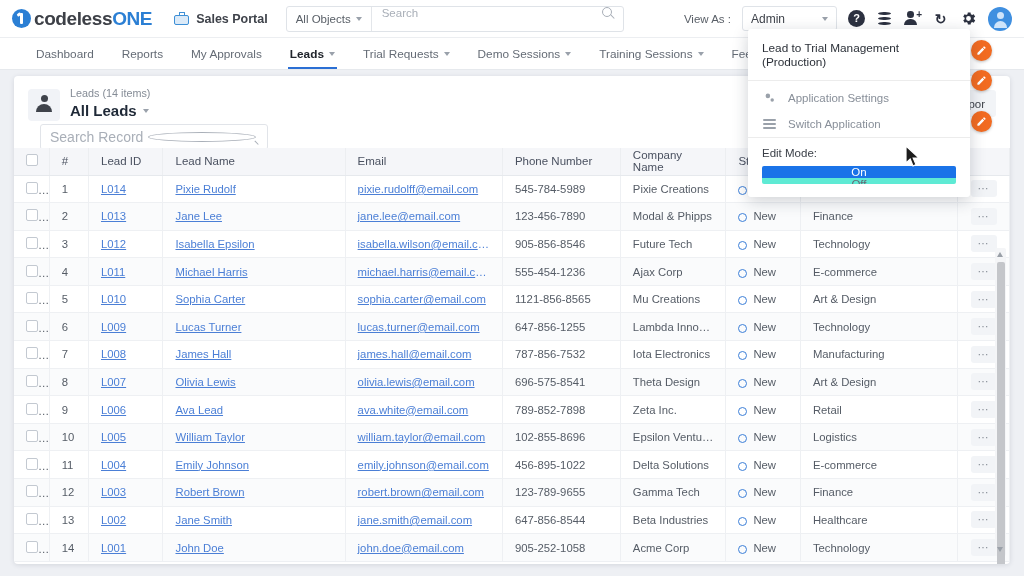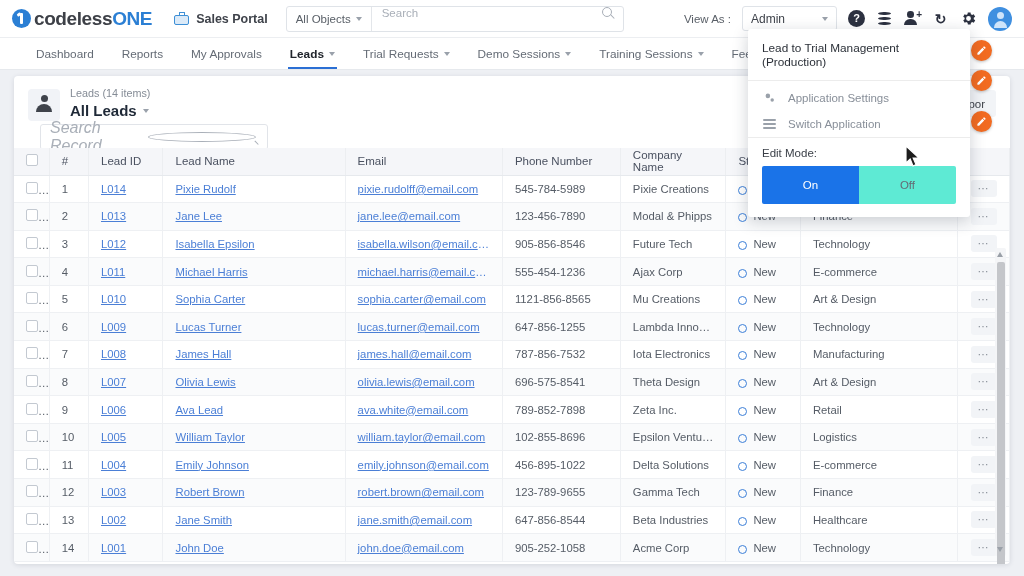--- a/index.html
+++ b/index.html
@@ -157,21 +157,21 @@
   .obj-title-sm { font-size: 10.8px; color: #858c96; line-height: 15px; }
   .obj-title-lg {
     font-size: 15px; font-weight: 700; color: #1f2937; display: flex;
     align-items: center; gap: 6px; line-height: 19px;
   }
   .rec-search {
     position: absolute; left: 26px; top: 48px; width: 228px; height: 26px;
     border: 1px solid #e1e4e9; border-radius: 3px; display: flex;
     align-items: center; background: #fff;
   }
-  .rec-search span { flex: 1; font-size: 16px; color: #a9afb8; padding-left: 9px; font-style: italic; }
+  .rec-search span { flex: 1; font-size: 14px; color: #a9afb8; padding-left: 9px; }
 
   .head-right {
     position: absolute; right: 14px; top: 14px; display: flex;
     align-items: center; gap: 9px;
   }
   .btn-ghost {
     height: 27px; background: #f2f4f7; border-radius: 3px; display: flex;
     align-items: center; gap: 6px; padding: 0 11px; font-size: 11.5px;
     color: #3f434b; cursor: pointer;
   }
@@ -261,21 +261,21 @@
     display: flex; align-items: center; gap: 12px; padding: 7px 14px;
     font-size: 11.5px; color: #888f99; cursor: pointer;
   }
   .panel-item:first-of-type { padding-top: 10px; }
   .panel-sep { border-bottom: 1px solid #ececec; }
   .gear-sm { width: 14px; display: flex; justify-content: center; }
   .ham { width: 13px; display: flex; flex-direction: column; gap: 2.4px; }
   .ham i { height: 1.6px; background: #9aa1aa; border-radius: 1px; }
   .edit-block { padding: 9px 14px 13px 14px; }
   .edit-label { font-size: 11.5px; color: #3a3f47; margin-bottom: 7px; }
-  .toggle { display: flex; height: 38px; border-radius: 2px; overflow: hidden; }
+  .toggle { display: flex; height: 18px; border-radius: 2px; overflow: hidden; flex-direction: column; }
   .toggle .on {
     flex: 1; background: #1a73e8; color: #fff; font-size: 11.5px;
     display: flex; align-items: center; justify-content: center; cursor: pointer;
   }
   .toggle .off {
     flex: 1; background: #5eead4; color: #646b75; font-size: 11.5px;
     display: flex; align-items: center; justify-content: center; cursor: pointer;
   }
 
   

